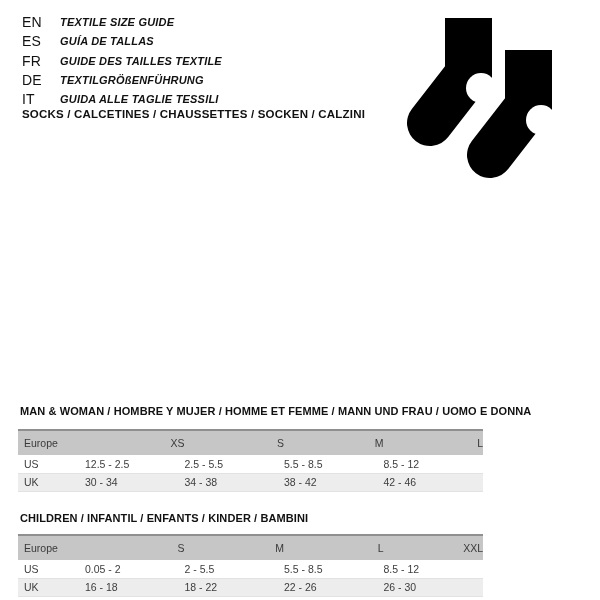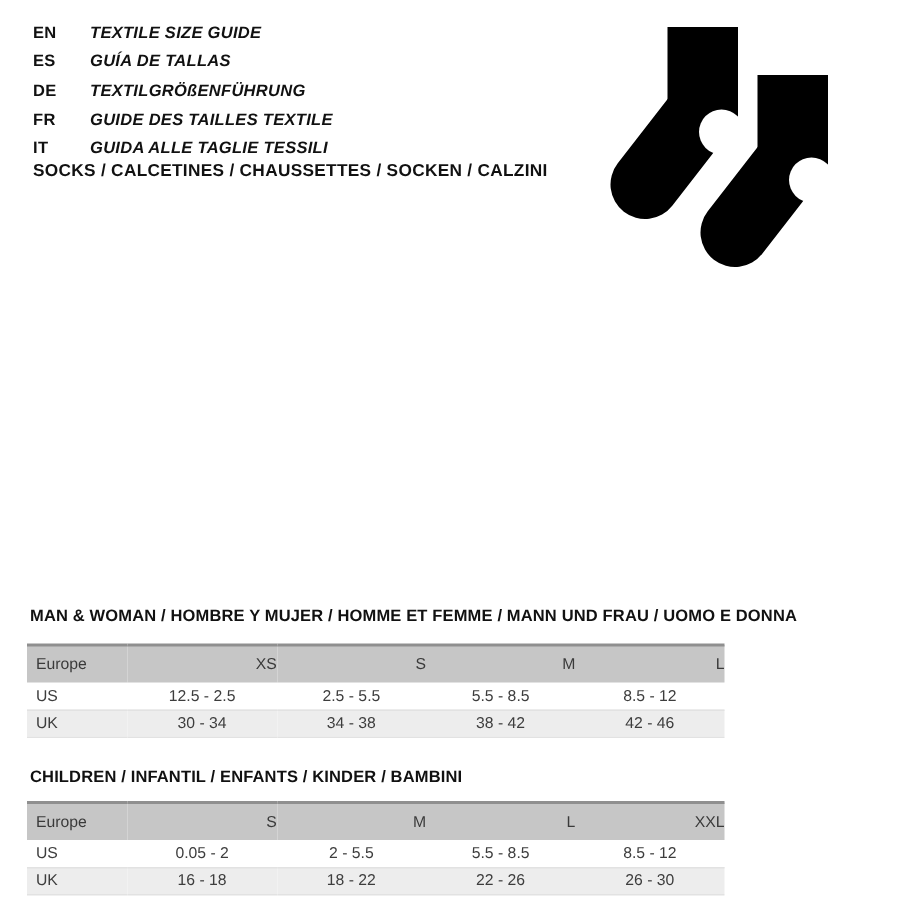--- a/index.html
+++ b/index.html
@@ -7,21 +7,21 @@
   body { font-family:"Liberation Sans", sans-serif; }
   .canvas {
     position:relative; width:600px; height:600px; background:#ffffff;
     overflow:hidden; margin:0 auto;
   }
 
   
   .lang-block { position:absolute; left:22px; top:13px; }
   .lang-row { display:flex; line-height:19.3px; }
   .lang-code {
-    width:38px; font-size:11px; font-weight:700; color:#111;
+    width:38px; font-size:14px; font-weight:400; color:#111;
     letter-spacing:0.2px;
   }
   .lang-label {
     font-size:11px; font-weight:700; color:#111; letter-spacing:0.2px;font-style:italic;
   }
 
   
   .category-line {
     position:absolute; left:22px; top:106px;
     font-size:11.5px; font-weight:700; color:#111; letter-spacing:0.2px;
@@ -55,45 +55,45 @@
   table.size-table thead th {
     border-top:2px solid #8f8f8f;
     font-weight:400; text-align:right; color:#3a3a3a; padding:0;
   }
   table.size-table thead th:first-child,
   table.size-table tbody td:first-child {
     text-align:left; padding-left:6px;
   }
   table.size-table tbody tr { height:18px;margin-left:48px; }
   table.size-table tbody td {
-    text-align:center; padding:0; border-bottom:1px solid #e2e2e2;
+    padding:0; border-bottom:1px solid #e2e2e2;
   }
   table.size-table tbody tr.alt { background:#ededed; }
 </style>
 </head>
 <body>
 
 <div class="canvas">
 
   <div class="lang-block">
     <div class="lang-row">
       <span class="lang-code">EN</span>
       <span class="lang-label">TEXTILE SIZE GUIDE</span>
     </div>
     <div class="lang-row">
       <span class="lang-code">ES</span>
       <span class="lang-label">GUÍA DE TALLAS</span>
     </div>
     <div class="lang-row">
+      <span class="lang-code">FR</span>
+      <span class="lang-label">GUIDE DES TAILLES TEXTILE</span>
+    </div>
+    <div class="lang-row">
       <span class="lang-code">DE</span>
       <span class="lang-label">TEXTILGRÖßENFÜHRUNG</span>
-    </div>
-    <div class="lang-row">
-      <span class="lang-code">FR</span>
-      <span class="lang-label">GUIDE DES TAILLES TEXTILE</span>
     </div>
     <div class="lang-row">
       <span class="lang-code">IT</span>
       <span class="lang-label">GUIDA ALLE TAGLIE TESSILI</span>
     </div>
   </div>
 
   <div class="category-line">SOCKS / CALCETINES / CHAUSSETTES / SOCKEN / CALZINI</div>
 
   <svg class="socks-icon" viewBox="400 10 170 175" xmlns="http://www.w3.org/2000/svg" aria-hidden="true">

